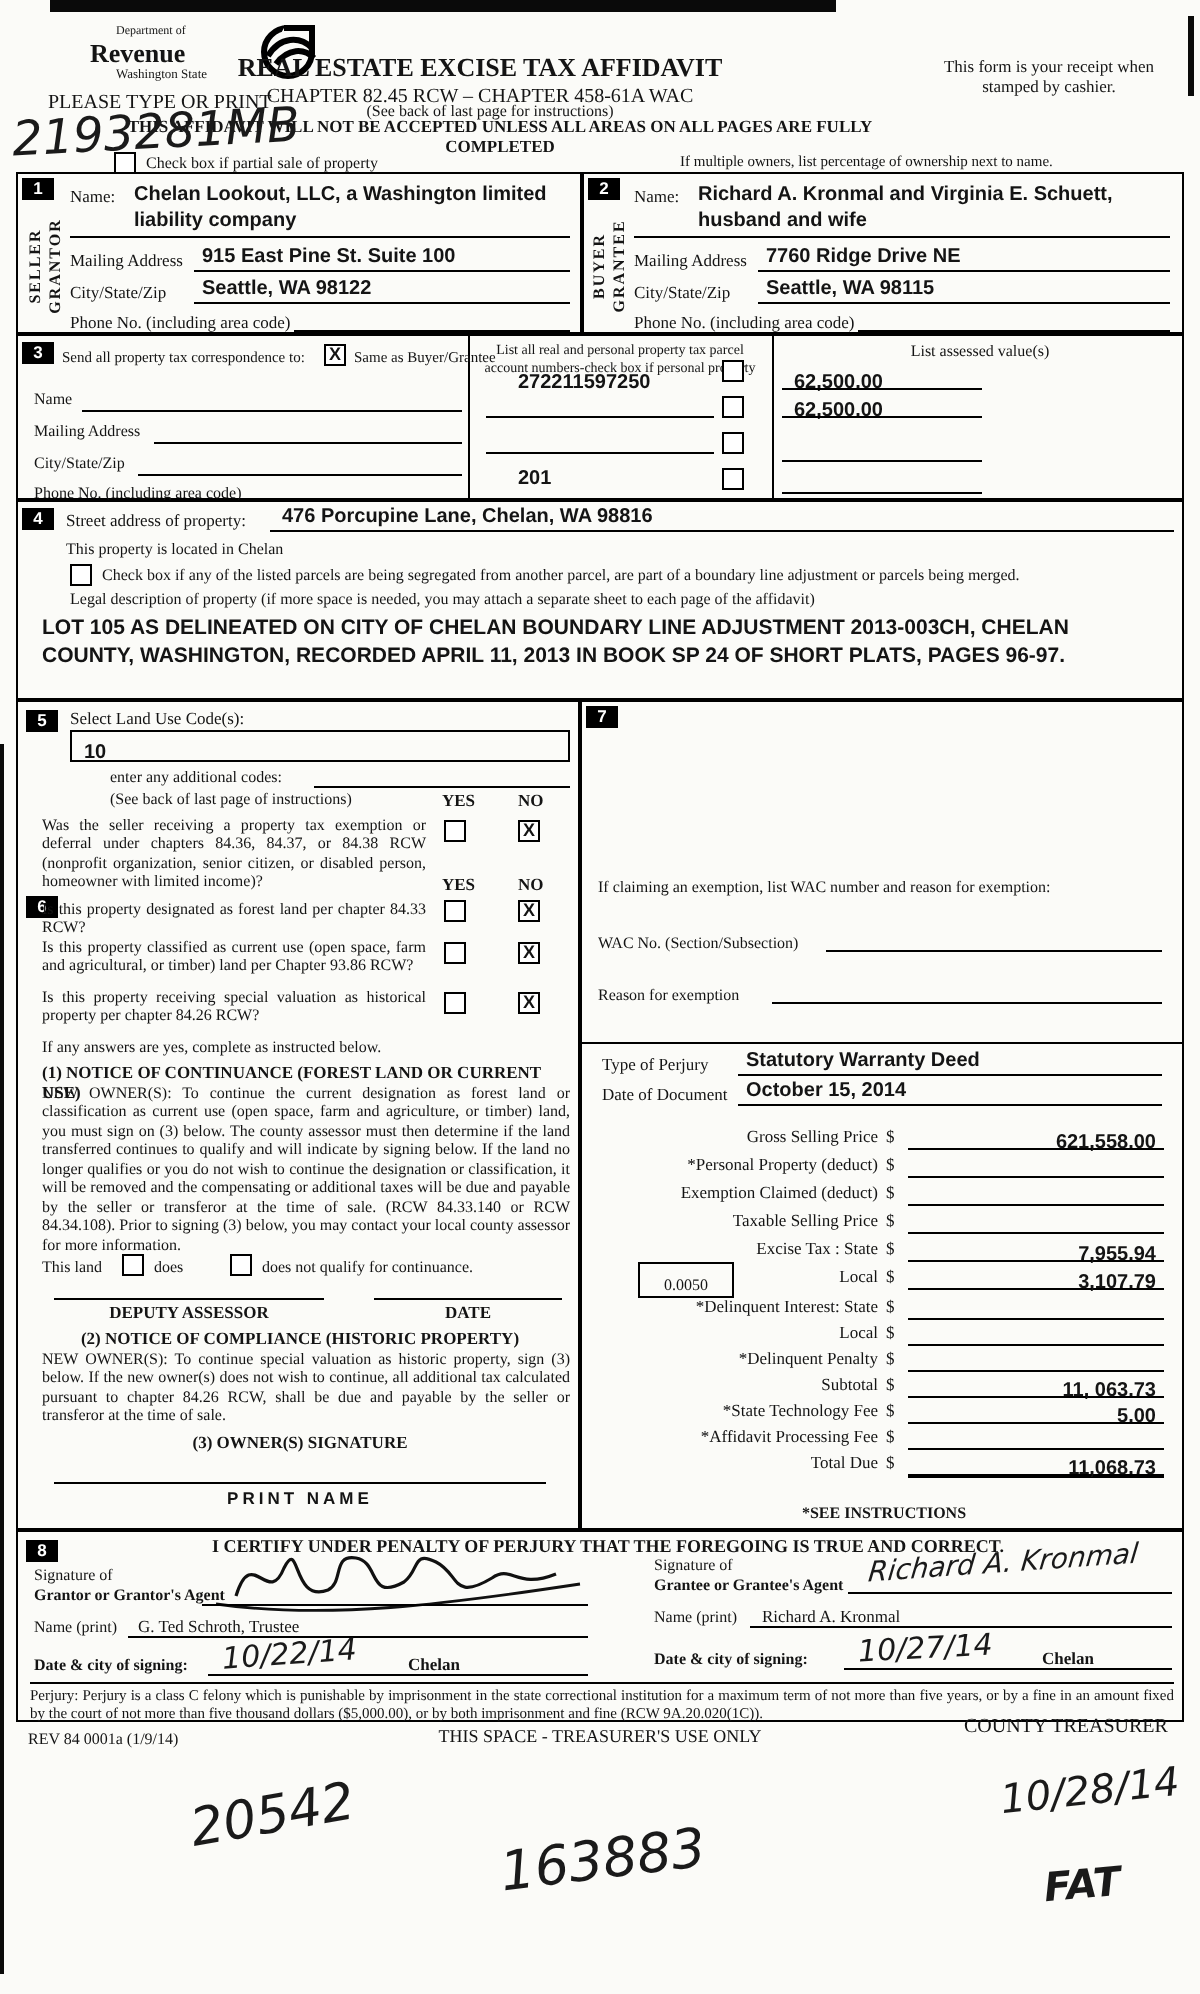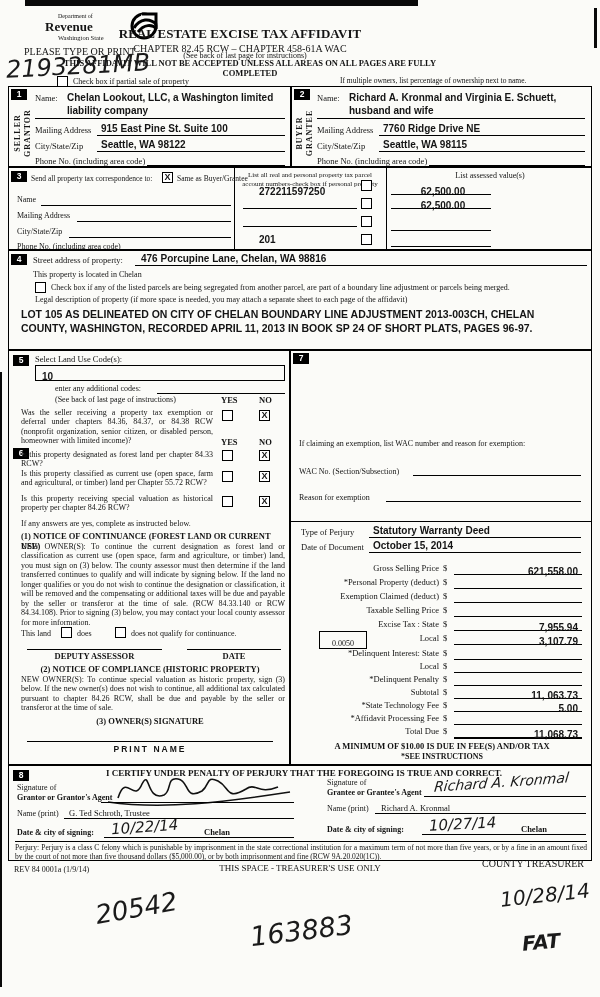--- a/index.html
+++ b/index.html
@@ -6,21 +6,21 @@
   .page { position:relative; width:600px; height:997px; margin:0 auto; background:#fbfbf8;
           font-family:"Liberation Serif", serif; color:#141414; overflow:hidden; }
   .abs { position:absolute; }
   .t6  { font-size:6px; }  .t65 { font-size:6.5px; }
   .t7  { font-size:7px; }  .t75 { font-size:7.5px; }
   .t8  { font-size:8px; }  .t85 { font-size:8.5px; }
   .t9  { font-size:9px; }  .t95 { font-size:10px;margin-left:10px; }
   .t10 { font-size:10px; } .t105{ font-size:10.5px; } .t13 { font-size:13px; }
   .b   { font-weight:bold; }
   .ctr { text-align:center; }
-  .rt  { text-align:center; }
+  .rt  { text-align:left; }
   .sans{ font-family:"Liberation Sans", sans-serif; }
   .val { font-family:"Liberation Sans", sans-serif; font-weight:bold; }
   .ul  { border-bottom:1px solid #000; }
   .box { border:1.5px solid #000; box-sizing:border-box; }
   .thin{ border:1px solid #000; box-sizing:border-box; }
   .secno { position:absolute; background:#000; color:#fff; width:16px; height:11px;
            line-height:11px; text-align:center; font:bold 8.5px "Liberation Sans",sans-serif; }
   .cb  { position:absolute; width:11px; height:11px; border:1px solid #000; background:#fff;
          text-align:center; box-sizing:border-box; }
   .cb b{ font:bold 9px "Liberation Sans",sans-serif; line-height:9px; display:block; }
@@ -53,20 +53,21 @@
   <span class="abs" style="left:128px;top:10px">
     <svg width="32" height="32" viewBox="0 0 32 32">
       <circle cx="16" cy="16" r="12" fill="none" stroke="#000" stroke-width="3"></circle>
       <path d="M6 18 C 12 8, 22 8, 28 14 L 28 4 L 14 4" fill="#fbfbf8" stroke="#000" stroke-width="3"></path>
       <path d="M10 22 C 16 14, 24 14, 29 19" fill="none" stroke="#000" stroke-width="3"></path>
     </svg>
   </span>
 
   <div class="abs b t13 ctr" style="left:95px;top:26px;width:290px">REAL ESTATE EXCISE TAX AFFIDAVIT</div>
   <div class="abs t10 ctr" style="left:95px;top:43px;width:290px">CHAPTER 82.45 RCW – CHAPTER 458-61A WAC</div>
+  <div class="abs t85 ctr" style="left:462px;top:28px;width:125px">This form is your receipt when stamped by cashier.</div>
   <div class="abs t95" style="left:14px;top:46px">PLEASE TYPE OR PRINT</div>
   <div class="abs b t85 ctr" style="left:40px;top:58px;width:420px">THIS AFFIDAVIT WILL NOT BE ACCEPTED UNLESS ALL AREAS ON ALL PAGES ARE FULLY COMPLETED</div>
   <div class="abs t8 ctr" style="left:120px;top:51px;width:250px">(See back of last page for instructions)</div>
   <div class="abs t75" style="left:340px;top:76px">If multiple owners, list percentage of ownership next to name.</div>
   <div class="abs hw" style="left:6px;top:52px;font-size:24px;transform:rotate(-3deg)">2193281MB</div>
   <span class="cb" style="left:57px;top:76px"></span>
   <div class="abs t8" style="left:73px;top:77px">Check box if partial sale of property</div>
 
   <div class="abs box" style="left:8px;top:86px;width:584px;height:81px">
     <div class="abs" style="left:281px;top:0;width:2px;height:100%;background:#000"></div>
@@ -174,21 +175,21 @@
       </span>
 
     <span class="secno" style="left:4px;top:97px">6</span>
     <span class="abs b t85" style="left:212px;top:86px">YES</span>
     <span class="abs b t85" style="left:250px;top:86px">NO</span>
     <div class="abs t8 para" style="left:12px;top:99px;width:192px">Is this property designated as forest land per chapter 84.33 RCW?</div>
     <span class="cb" style="left:213px;top:99px"></span>
     <span class="cb" style="left:250px;top:99px">
         <b>X</b>
       </span>
-    <div class="abs t8 para" style="left:12px;top:118px;width:192px">Is this property classified as current use (open space, farm and agricultural, or timber) land per Chapter 55.72 RCW?</div>
+    <div class="abs t8 para" style="left:12px;top:118px;width:192px">Is this property classified as current use (open space, farm and agricultural, or timber) land per Chapter 93.86 RCW?</div>
     <span class="cb" style="left:213px;top:120px"></span>
     <span class="cb" style="left:250px;top:120px">
         <b>X</b>
       </span>
     <div class="abs t8 para" style="left:12px;top:143px;width:192px">Is this property receiving special valuation as historical property per chapter 84.26 RCW?</div>
     <span class="cb" style="left:213px;top:145px"></span>
     <span class="cb" style="left:250px;top:145px">
         <b>X</b>
       </span>
     <div class="abs t8" style="left:12px;top:168px">If any answers are yes, complete as instructed below.</div>
@@ -286,21 +287,20 @@
       <span class="mlabel">*Affidavit Processing Fee</span>
         <span class="mdollar">$</span>
       <span class="mline"><b></b></span>
     </div>
     <div class="mrow" style="top:373px">
       <span class="mlabel">Total Due</span>
         <span class="mdollar">$</span>
       <span class="mline" style="border-bottom-width:2px"><b>11,068.73</b></span>
     </div>
 
-    <div class="abs b t85 ctr" style="left:0;top:390px;width:302px">A MINIMUM OF $10.00 IS DUE IN FEE(S) AND/OR TAX</div>
     <div class="abs b t8 ctr" style="left:0;top:401px;width:302px">*SEE INSTRUCTIONS</div>
   </div>
 
   <div class="abs box" style="left:8px;top:765px;width:584px;height:96px">
     <span class="secno" style="left:4px;top:4px">8</span>
     <div class="abs b t9 ctr" style="left:60px;top:2px;width:470px">I CERTIFY UNDER PENALTY OF PERJURY THAT THE FOREGOING IS TRUE AND CORRECT.</div>
 
     <span class="abs t8" style="left:8px;top:17px">Signature of</span>
     <span class="abs b t8" style="left:8px;top:27px">Grantor or Grantor's Agent</span>
     <span class="abs" style="left:95px;top:2px">

